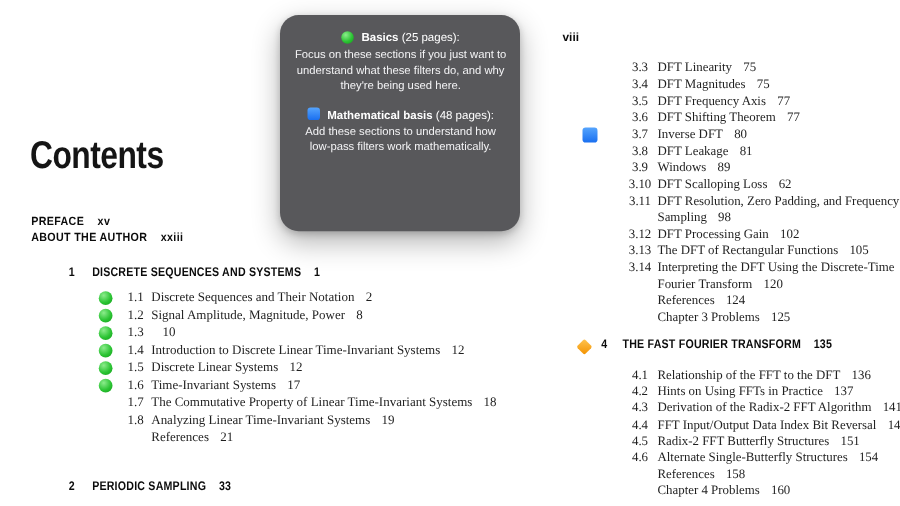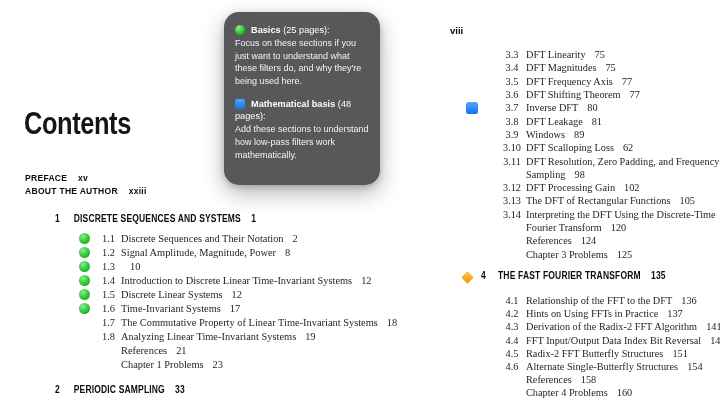--- a/index.html
+++ b/index.html
@@ -55,24 +55,24 @@
   .m-none { visibility:hidden; }
   .m-green { border-radius:50%;
     background:radial-gradient(circle at 36% 30%, #8cec8c 0%, #2cc434 55%, #0f9c17 100%); }
   .m-blue { border-radius:2.5px;
     background:linear-gradient(180deg,#55a4fd 0%, #1a6ff0 100%); }
   .diamond { width:9px; height:9px; border-radius:1.5px; transform:rotate(45deg);
     background:linear-gradient(135deg,#ffc44f 0%, #f39200 100%); }
   .ch4-diamond { left:463px; top:273px; }
 
   
-  .legend { left:224px; top:12px; width:156px; height:173px; background:#58585b;
+  .legend { left:224px; top:12px; width:192px; height:173px; background:#58585b;
     border-radius:15px; padding:12px 10px 10px 11px;
     box-shadow:0 8px 22px rgba(0,0,0,0.30), 0 2px 6px rgba(0,0,0,0.18);
-    font-family:"Liberation Sans",sans-serif; color:#ffffff; }
+    font-family:"Liberation Sans",sans-serif; color:#ffffff;text-align:center; }
   .lg-item { margin-bottom:11px; }
   .lg-head { font-size:9.2px; line-height:12px; margin-bottom:1px; }
   .lg-head .lg-label { font-weight:bold; }
   .lg-icon { display:inline-block; width:10px; height:10px; margin-right:6px;
     vertical-align:-1.5px; }
   .lg-icon.m-orange { width:8px; height:8px; border-radius:1px; transform:rotate(45deg);
     background:linear-gradient(135deg,#ffc44f 0%, #f39200 100%); margin-right:8px;
     vertical-align:-0.5px; }
   .lg-desc { font-size:9px; line-height:12.6px; color:#f4f4f6; }
 </style>
@@ -153,26 +153,20 @@
       <span class="pg">19</span>
     </div>
 
     <div class="toc-row">
       <span class="marker m-none"></span>
       <span class="num"></span>
       <span class="title">References</span>
       <span class="pg">21</span>
     </div>
 
-    <div class="toc-row">
-      <span class="marker m-none"></span>
-      <span class="num"></span>
-      <span class="title">Chapter 1 Problems</span>
-      <span class="pg">23</span>
-    </div>
   </div>
 
 <div class="abs ch-head ch2-head">
   <span class="ch-num">2</span><span class="ch-title">PERIODIC SAMPLING</span><span class="ch-page">33</span>
 </div>
 
 <div class="abs toc-list ch3-list">
 
     <div class="toc-row">
       <span class="marker m-none"></span>

